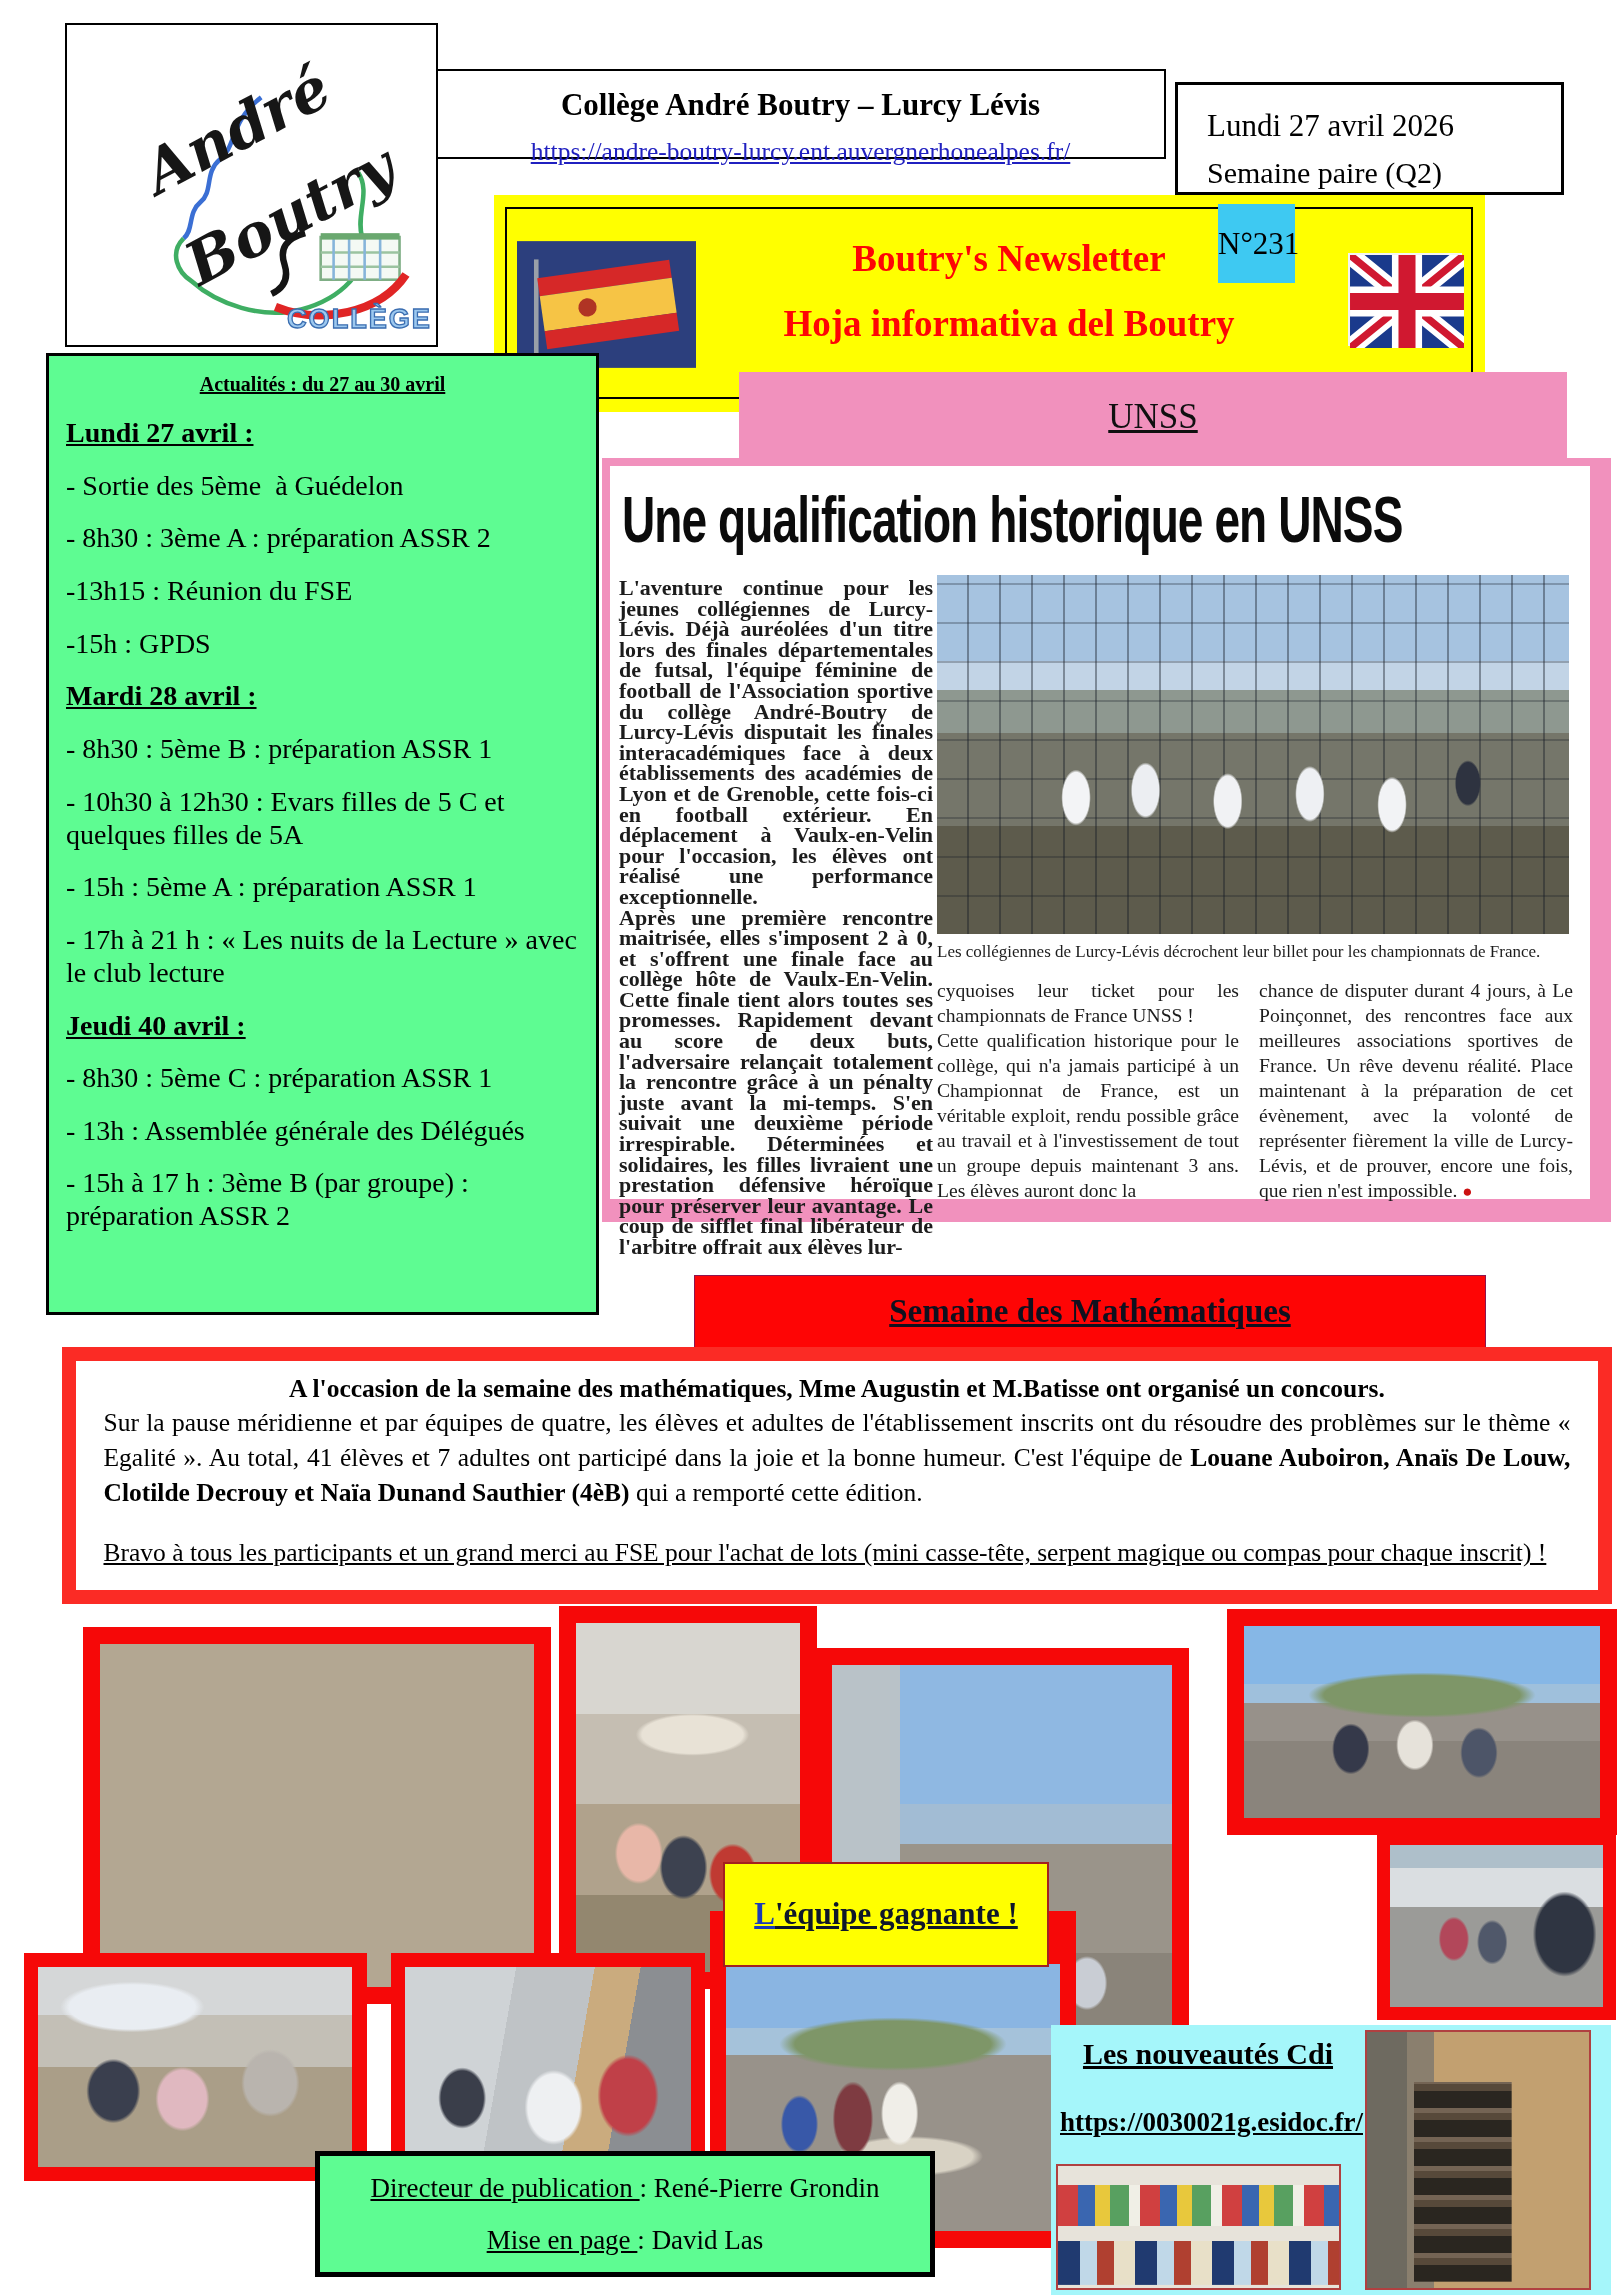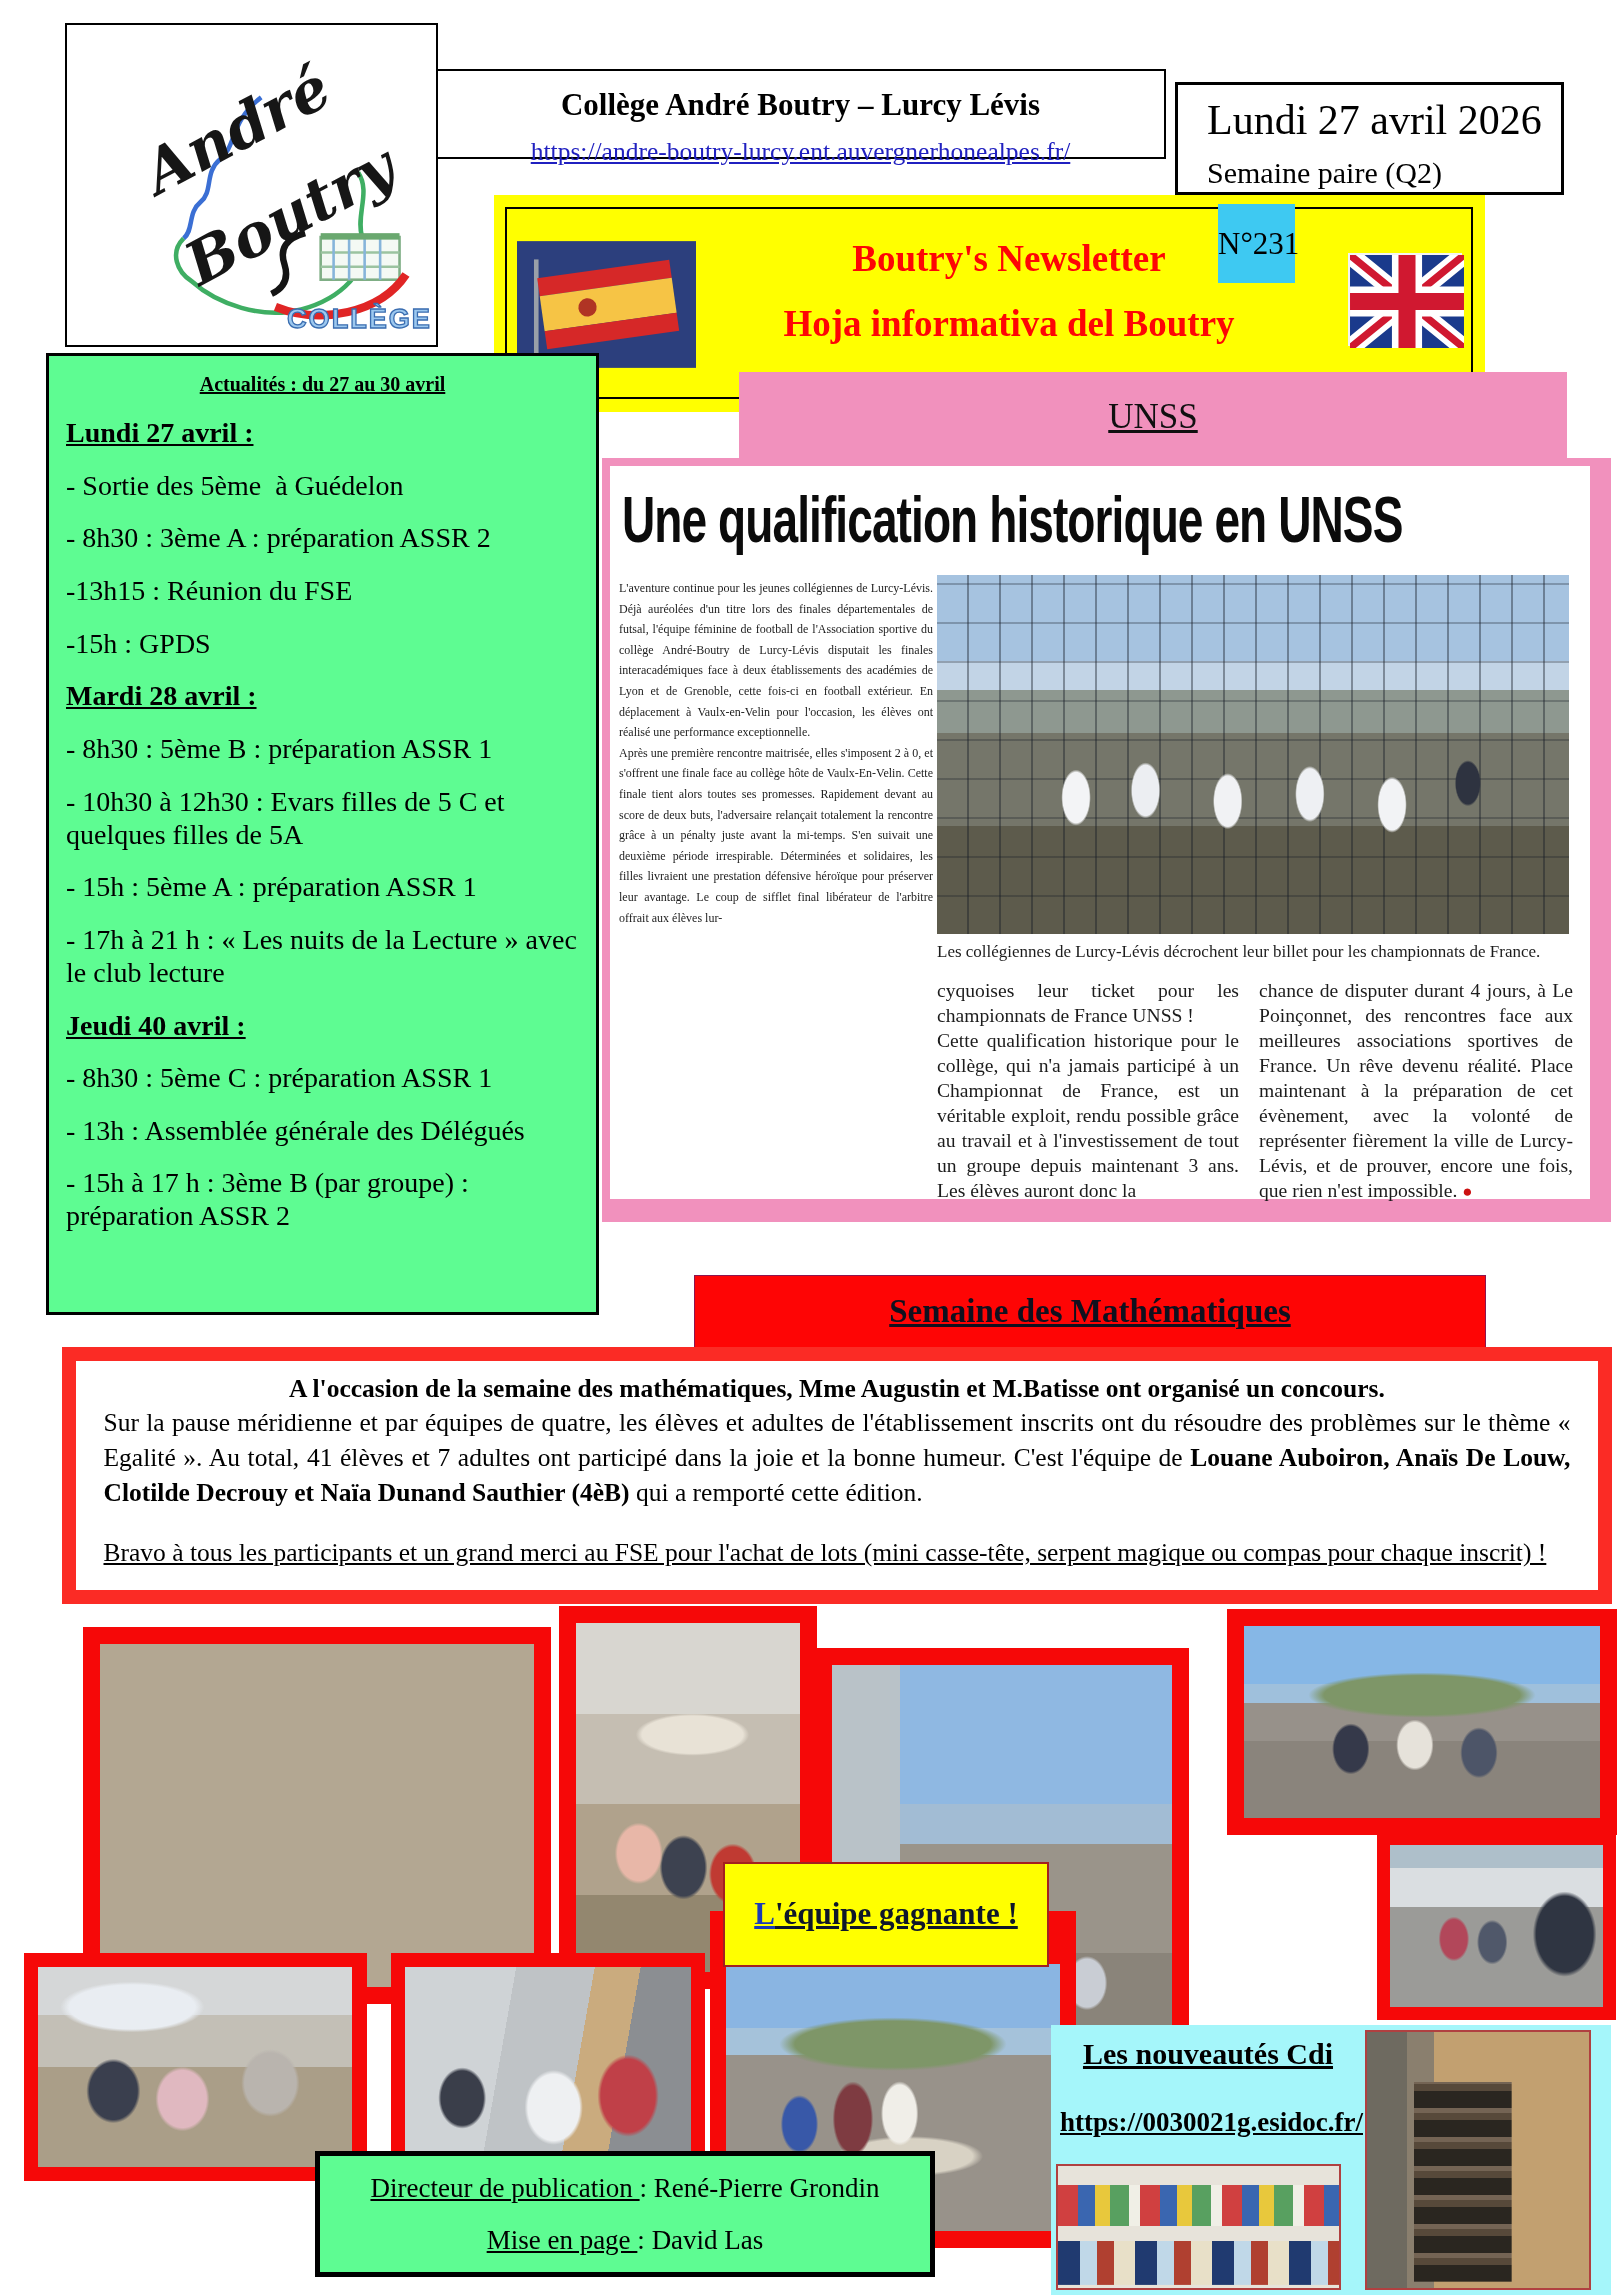--- a/index.html
+++ b/index.html
@@ -124,21 +124,21 @@
       <path d="M87 0V142M0 71H174" stroke="#d01830" stroke-width="26"></path>
     </svg>
   </div>
 
   <div class="abs" style="left:435px;top:69px;width:731px;height:90px;background:#fff;border:2px solid #000;">
     <div class="b center" style="margin-top:15.7px;font-size:31px;color:#000;">Collège André Boutry – Lurcy Lévis</div>
     <div class="center" style="margin-top:14.4px;font-size:25.5px;color:#2020c0;text-decoration:underline;">https://andre-boutry-lurcy.ent.auvergnerhonealpes.fr/</div>
   </div>
 
   <div class="abs" style="left:1175px;top:82px;width:389px;height:113px;background:#fff;border:3.3px solid #000;padding-left:29px;">
-    <div style="margin-top:11px;font-size:42px;color:#000;">Lundi 27 avril 2026</div>
+    <div style="margin-top:23px;font-size:31px;color:#000;">Lundi 27 avril 2026</div>
     <div style="margin-top:11.8px;font-size:30px;color:#000;">Semaine paire (Q2)</div>
   </div>
 
   <div class="abs" style="left:65px;top:23px;width:373px;height:324px;background:#fff;border:2px solid #000;">
     <svg width="369" height="320" viewBox="0 0 570 495">
       <path d="M300,112 C252,148 262,188 236,208 C212,228 226,258 206,274 C186,290 196,318 180,330" stroke="#3b6fd4" stroke-width="7" fill="none"></path>
       <path d="M180,330 C158,352 170,382 192,396 C232,432 302,456 362,440 C422,424 472,378 456,328 C446,294 470,258 450,228" stroke="#3fae63" stroke-width="7" fill="none"></path>
       <path d="M368,322 q-44,12 -32,48 q10,32 -20,46" stroke="#141414" stroke-width="10" fill="none"></path>
       <g>
         <rect x="392" y="328" width="122" height="66" fill="#f4f9f4" stroke="#7fae85" stroke-width="4"></rect>
@@ -157,21 +157,21 @@
     <span class="u" style="font-size:35px;color:#101010;line-height:90px;">UNSS</span>
   </div>
 
   <div class="abs" style="left:602px;top:458px;width:1009px;height:764px;background:#f191bd;"></div>
   <div class="abs" style="left:610px;top:466px;width:980px;height:733px;background:#fff;"></div>
 
   <div class="abs" style="left:622px;top:483px;font-family:'Liberation Sans',sans-serif;font-weight:900;
               font-size:64px;color:#0b0b0b;white-space:nowrap;transform:scaleX(0.72);
               transform-origin:left center;letter-spacing:-1.3px;">Une qualification historique en UNSS</div>
 
-  <div class="abs justify news-col" style="left:619px;top:578px;width:314px;height:611px;font-size:12px;line-height:20.6px;">
+  <div class="abs justify news-col" style="left:619px;top:578px;width:314px;height:611px;font-size:22px;line-height:20.6px;font-weight:bold;">
     <div>L'aventure continue pour les jeunes collégiennes de Lurcy-Lévis. Déjà auréolées d'un titre lors des finales départementales de futsal, l'équipe féminine de football de l'Association sportive du collège André-Boutry de Lurcy-Lévis disputait les finales interacadémiques face à deux établissements des académies de Lyon et de Grenoble, cette fois-ci en football extérieur. En déplacement à Vaulx-en-Velin pour l'occasion, les élèves ont réalisé une performance exceptionnelle.</div>
     <div>Après une première rencontre maitrisée, elles s'imposent 2 à 0, et s'offrent une finale face au collège hôte de Vaulx-En-Velin. Cette finale tient alors toutes ses promesses. Rapidement devant au score de deux buts, l'adversaire relançait totalement la rencontre grâce à un pénalty juste avant la mi-temps. S'en suivait une deuxième période irrespirable. Déterminées et solidaires, les filles livraient une prestation défensive héroïque pour préserver leur avantage. Le coup de sifflet final libérateur de l'arbitre offrait aux élèves lur-</div>
   </div>
 
   <div class="abs pic ph-team" style="left:937px;top:575px;width:632px;height:359px;"></div>
 
   <div class="abs" style="left:937px;top:942px;width:648px;font-size:17px;color:#1c1c1c;white-space:nowrap;">Les collégiennes de Lurcy-Lévis décrochent leur billet pour les championnats de France.</div>
 
   <div class="abs justify news-col" style="left:937px;top:978px;width:302px;height:216px;font-size:19.6px;line-height:25px;">
     <div>cyquoises leur ticket pour les championnats de France UNSS !</div>

